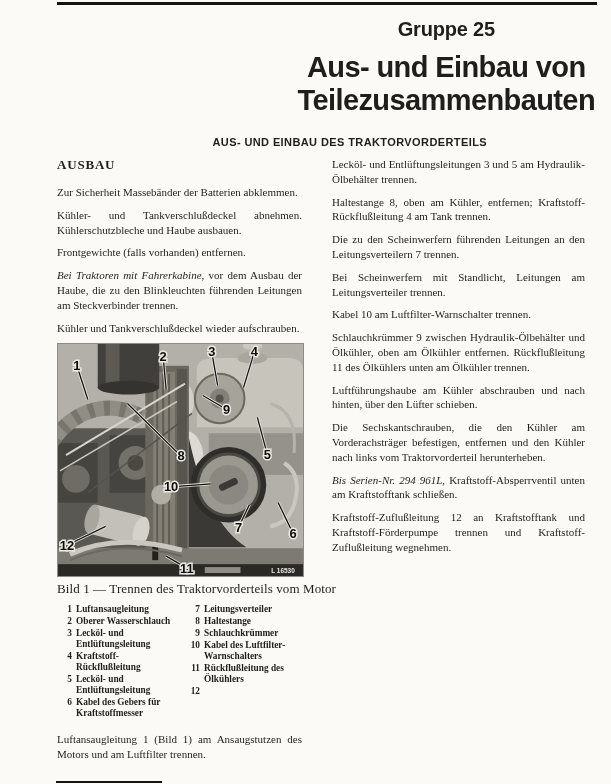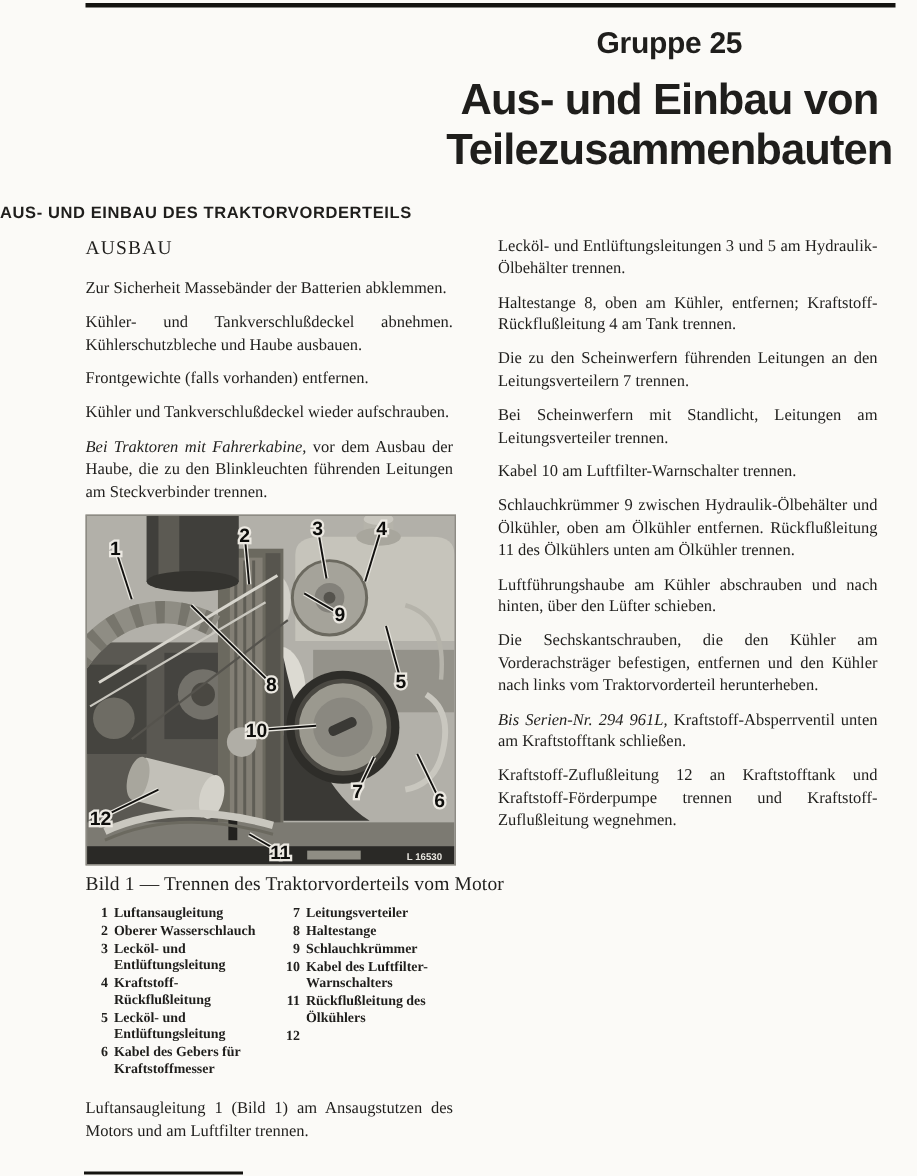--- a/index.html
+++ b/index.html
@@ -6,26 +6,26 @@
   body{
     width:611px;height:784px;position:relative;overflow:hidden;
     background:#fbfaf7;color:#1f1e1c;
     font-family:"Liberation Serif", serif;
   }
   .top-rule{position:absolute;left:57px;top:2px;width:540px;height:3px;background:#141310;}
   .header{position:absolute;top:18px;right:16px;text-align:center;
     font-family:"Liberation Sans", sans-serif;font-weight:bold;}
   .group-label{font-size:20px;margin-bottom:10px;letter-spacing:-0.2px;}
   .page-title{font-size:29px;line-height:33px;letter-spacing:-0.6px;}
-  .subtitle{position:absolute;top:136px;left:0;width:487px;text-align:left;
+  .subtitle{position:absolute;top:136px;left:0;width:487px;text-align:right;
     font-family:"Liberation Sans", sans-serif;font-weight:bold;font-size:11px;letter-spacing:0.4px;}
   .columns{position:absolute;top:157px;left:57px;width:528px;display:flex;gap:30px;}
   .col-left{width:245px;flex:none;}
   .col-right{width:253px;flex:none;}
-  .ausbau{font-size:13px;font-weight:normal;letter-spacing:0.8px;margin:0 0 12px;}
+  .ausbau{font-size:13px;font-weight:bold;letter-spacing:0.8px;margin:0 0 12px;}
   p.body-p{font-size:11px;line-height:14.8px;text-align:justify;margin:0 0 8px;}
   p.body-p .lead{font-style:italic;}
   .figure{margin:1px 0 0;}
   svg.photo{display:block;width:245px;height:232px;border:1px solid #8d8b84;background:#b2b0a9;}
   .fig-caption{font-size:13px;margin:4px 0 7px;white-space:nowrap;letter-spacing:0.1px;}
   .legend{display:flex;gap:12px;font-weight:bold;font-size:9.3px;line-height:11px;margin:2px 0 12px;}
   .leg-col{width:116px;flex:none;}
   .leg-item{display:flex;margin-bottom:1px;}
   .leg-num{width:15px;text-align:right;padding-right:4px;flex:none;}
   .leg-label{flex:1;}
@@ -55,22 +55,22 @@
 <div class="subtitle">AUS- UND EINBAU DES TRAKTORVORDERTEILS</div>
 
 <div class="columns">
 
   <div class="col-left">
     <h2 class="ausbau">AUSBAU</h2>
 
     <p class="body-p"><em class="lead"></em><span>Zur Sicherheit Massebänder der Batterien abklemmen.</span></p>
     <p class="body-p"><em class="lead"></em><span>Kühler- und Tankverschlußdeckel abnehmen. Kühlerschutzbleche und Haube ausbauen.</span></p>
     <p class="body-p"><em class="lead"></em><span>Frontgewichte (falls vorhanden) entfernen.</span></p>
+    <p class="body-p"><em class="lead">Bei Traktoren mit Fahrerkabine,</em><span> vor dem Ausbau der Haube, die zu den Blinkleuchten führenden Leitungen am Steckverbinder trennen.</span></p>
     <p class="body-p"><em class="lead"></em><span>Kühler und Tankverschlußdeckel wieder aufschrauben.</span></p>
-    <p class="body-p"><em class="lead">Bei Traktoren mit Fahrerkabine,</em><span> vor dem Ausbau der Haube, die zu den Blinkleuchten führenden Leitungen am Steckverbinder trennen.</span></p>
 
     <div class="figure">
       <svg class="photo" viewBox="0 0 247 234">
         <rect x="0" y="0" width="247" height="234" fill="#b2b0a9"></rect>
         <ellipse cx="130" cy="118" rx="17" ry="30" fill="#dcdad2"></ellipse>
         <ellipse cx="126" cy="58" rx="11" ry="19" fill="#d2d0c8"></ellipse>
 
         <rect x="0" y="85" width="92" height="125" fill="#5a5852"></rect>
         <rect x="0" y="100" width="40" height="60" fill="#45443f"></rect>
         <circle cx="18" cy="136" r="14" fill="#6e6c64"></circle>

